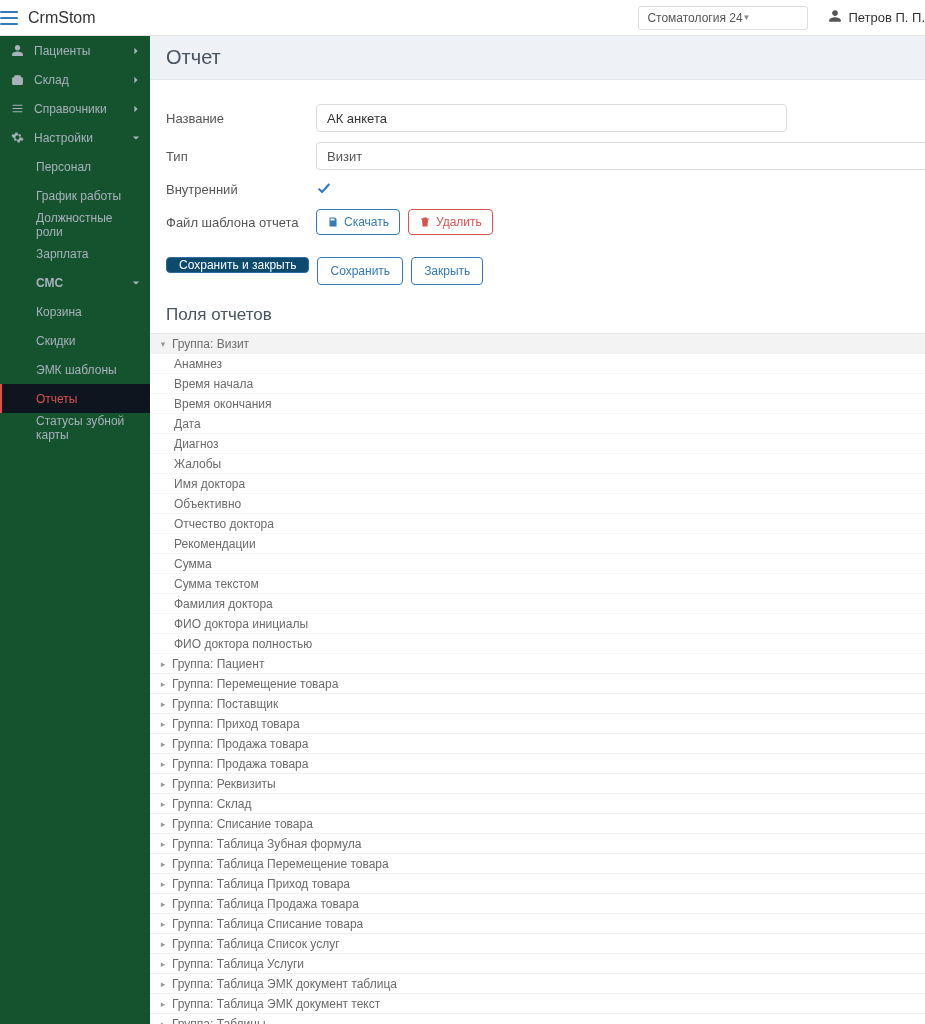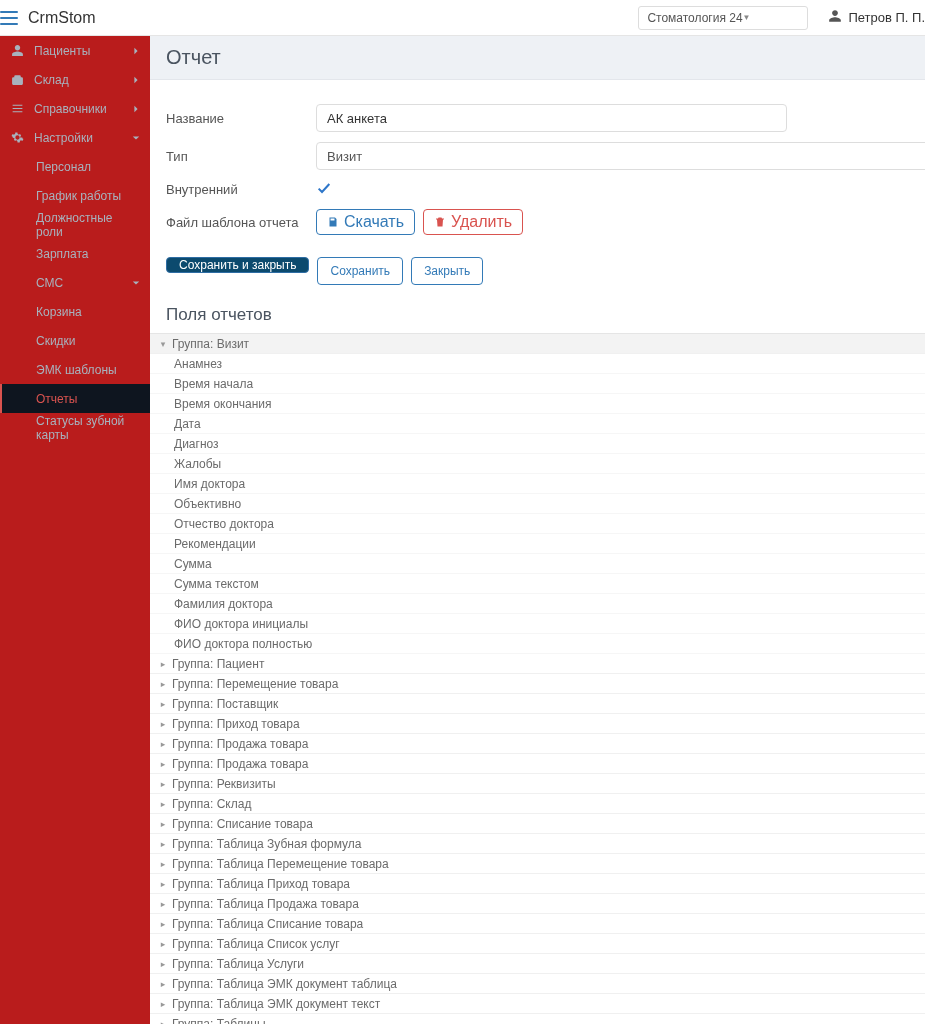--- a/index.html
+++ b/index.html
@@ -7,40 +7,40 @@
 .header{height:36px;border-bottom:1px solid #e5e5e5;display:flex;align-items:center;padding:0 0;justify-content:space-between}
 .header-left{display:flex;align-items:center;gap:10px}
 .hamburger{width:18px;height:14px;display:flex;flex-direction:column;justify-content:space-between;cursor:pointer}
 .hamburger span{height:2px;background:#337ab7;border-radius:1px}
 .app-name{font-size:16px;font-weight:500;color:#333}
 .header-right{display:flex;align-items:center;gap:20px}
 .org-select{width:170px;height:24px;border:1px solid #ddd;border-radius:3px;padding:0 8px;display:flex;align-items:center;justify-content:flex-start;font-size:12px;color:#555;cursor:pointer}
 .user-block{display:flex;align-items:center;gap:6px;font-size:13px;color:#333}
 .user-icon svg{width:14px;height:14px;fill:#555}
 .layout{display:flex;height:calc(100% - 36px)}
-.sidebar{width:150px;background:#b91c1c;color:#a8b2bd;font-size:12px;flex-shrink:0;overflow:hidden}
+.sidebar{width:150px;background:#14532d;color:#a8b2bd;font-size:12px;flex-shrink:0;overflow:hidden}
 .nav-item{display:flex;align-items:center;height:29px;padding:0 10px;cursor:pointer;color:#a8b2bd;justify-content:space-between}
 .nav-item.sub{padding-left:36px;height:29px;color:#a8b2bd}
 .nav-item.active{background:#0e151f;color:#d9534f;border-left:2px solid #d9534f;padding-left:34px}
 .nav-item .lbl{display:flex;align-items:center;gap:10px}
 .nav-icon{width:14px;display:flex;justify-content:center}
 .nav-icon svg{width:13px;height:13px;fill:#a8b2bd}
 .chev svg{width:8px;height:8px;fill:#a8b2bd}
 .content{flex:1;background:#fff;overflow-y:auto}
 .page-title-bar{background:#eef1f5;border-bottom:1px solid #e3e6eb;height:44px;display:flex;align-items:center;padding:0 16px}
 .page-title{font-size:20px;font-weight:400;color:#4a5460}
 .form-area{padding:24px 16px 8px 16px}
 .form-row{display:flex;align-items:center;margin-bottom:10px}
 .form-label{width:150px;font-size:13px;color:#555;flex-shrink:0}
 .form-ctrl{flex:1}
 .text-input{width:471px;height:28px;border:1px solid #ddd;border-radius:4px;padding:12px 10px;font-size:13px;color:#333}
 .select-ctrl{width:681px;height:28px;border:1px solid #ddd;border-radius:4px;padding:0 10px;font-size:13px;color:#555;display:flex;align-items:center;justify-content:space-between;cursor:pointer}
 .check-mark svg{width:16px;height:16px;stroke:#2d76c9;stroke-width:3;fill:none}
 .btn-group{display:flex;gap:8px}
-.btn{height:26px;border:1px solid #337ab7;border-radius:4px;padding:0 10px;font-size:16px;display:flex;align-items:center;gap:5px;cursor:pointer;background:#fff;color:#337ab7}
+.btn{height:26px;border:1px solid #337ab7;border-radius:4px;padding:0 10px;font-size:12px;display:flex;align-items:center;gap:5px;cursor:pointer;background:#fff;color:#337ab7}
 .btn svg{width:12px;height:12px;fill:#337ab7}
 .btn.danger{border-color:#d9534f;color:#d9534f}
 .btn.danger svg{fill:#d9534f}
 .action-row{padding:4px 16px 16px 16px;display:flex;gap:8px}
 .btn-primary{height:16px;background:#0c4a6e;color:#fff;border:1px solid #2e6da4;border-radius:4px;padding:0 12px;font-size:12px;cursor:pointer}
 .btn-outline{height:28px;background:#fff;color:#337ab7;border:1px solid #337ab7;border-radius:4px;padding:0 12px;font-size:12px;cursor:pointer}
 .section-title{font-size:17px;font-weight:400;color:#4a5460;padding:4px 16px 8px 16px;border-bottom:1px solid #e5e5e5;margin-bottom:0}
 .tree{padding:0;font-size:12px;color:#6b6b6b}
 .tree-group{height:20px;display:flex;align-items:center;padding:0 8px;border-bottom:1px solid #f0f0f0;cursor:pointer}
 .tree-group.expanded{background:#f3f3f3}
@@ -127,21 +127,21 @@
         </span>
       <span class="chev"><svg viewBox="0 0 10 10">
             <path d="M1 3l4 4 4-4z"></path>
           </svg></span>
     </div>
     <div id="sub-container">
         <div class="nav-item sub">Персонал</div>
         <div class="nav-item sub">График работы</div>
         <div class="nav-item sub">Должностные роли</div>
         <div class="nav-item sub">Зарплата</div>
-        <div class="nav-item sub" style="justify-content: space-between;">
+        <div class="nav-item sub" style="justify-content: space-between; font-weight: bold;">
           <span>СМС</span>
           <span class="chev"><svg viewBox="0 0 10 10">
               <path d="M1 3l4 4 4-4z" fill="#a8b2bd"></path>
             </svg></span>
         </div>
         <div class="nav-item sub">Корзина</div>
         <div class="nav-item sub">Скидки</div>
         <div class="nav-item sub">ЭМК шаблоны</div>
         <div class="nav-item sub active">Отчеты</div>
         <div class="nav-item sub">Статусы зубной карты</div>

